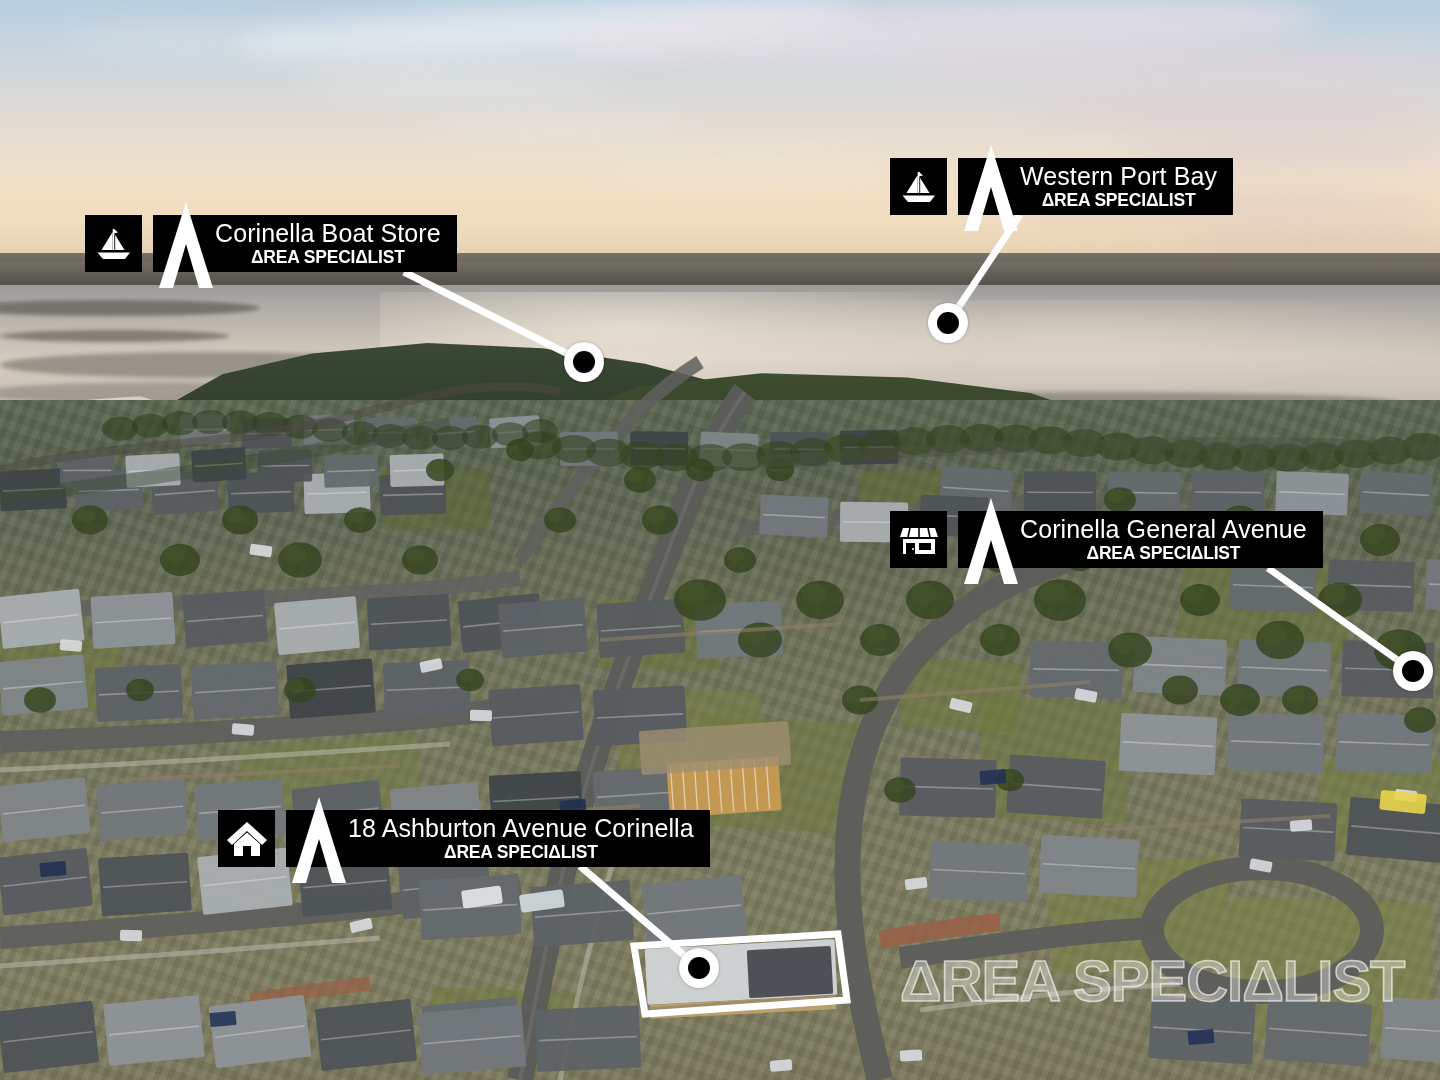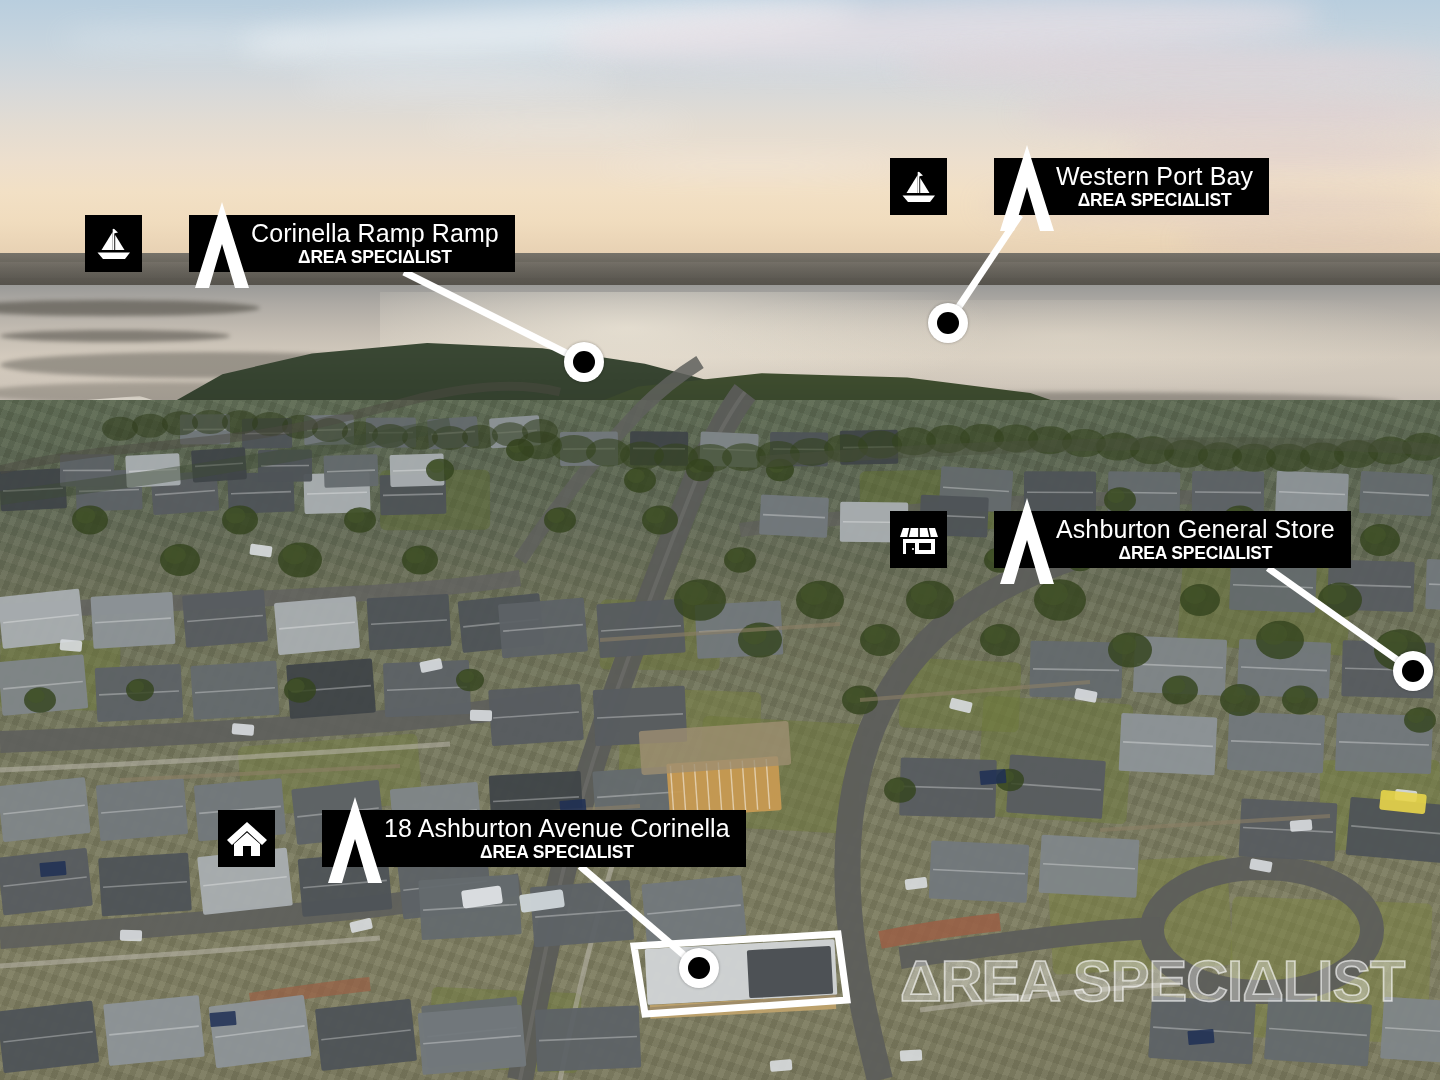--- a/index.html
+++ b/index.html
@@ -153,21 +153,21 @@
   .marker::after { content:""; width:22px; height:22px; border-radius:50%; background:#000; }
 
   .callout { position:absolute; display:flex; align-items:stretch; height:57px; }
   .callout .icon-box {
     width:57px; height:57px; background:#000;
     display:flex; align-items:center; justify-content:center; flex:none;
   }
   .callout .gap { width:11px; flex:none; }
   .callout .bar {
     background:#000; display:flex; align-items:center;
-    padding-left:62px; padding-right:16px; position:relative;margin-left:36px;
+    padding-left:62px; padding-right:16px; position:relative;
   }
   .callout .logo-a {
     position:absolute; left:2px; top:-16px; width:62px; height:92px;
     display:flex; align-items:flex-start; justify-content:center; pointer-events:none;
   }
   .callout .text-wrap { display:flex; flex-direction:column; align-items:center; justify-content:center; width:100%; }
   .callout .title {
     color:#fff; font-size:25px; line-height:1.05; letter-spacing:.1px; white-space:nowrap;
     font-weight:400;
   }
@@ -829,21 +829,21 @@
     </div>
     <div class="gap"></div>
     <div class="bar">
       <div class="logo-a">
         <svg width="62" height="92" viewBox="0 0 62 92">
           <path d="M31 3 L58 89 L44 89 L31 45 L18 89 L4 89 Z" fill="#fff"></path>
           <path d="M31 22 L43 70 L19 70 Z" fill="none"></path>
         </svg>
       </div>
       <div class="text-wrap">
-        <div class="title">Corinella Ramp Ramp</div>
+        <div class="title">Corinella Boat Store</div>
         <div class="sub">ΔREA SPECIΔLIST</div>
       </div>
     </div>
   </div>
 
   <div class="callout" style="left:890px; top:158px">
     <div class="icon-box">
       <svg width="40" height="36" viewBox="0 0 40 36">
         <path d="M19.5 3 L19.5 24" stroke="#fff" stroke-width="1.6" fill="none"></path>
         <path d="M18.6 6 L7.5 24 L18.6 24 Z" fill="#fff"></path>
@@ -878,21 +878,21 @@
       </svg>
     </div>
     <div class="gap"></div>
     <div class="bar">
       <div class="logo-a">
         <svg width="62" height="92" viewBox="0 0 62 92">
           <path d="M31 3 L58 89 L44 89 L31 45 L18 89 L4 89 Z" fill="#fff"></path>
         </svg>
       </div>
       <div class="text-wrap">
-        <div class="title">Ashburton General Store</div>
+        <div class="title">Corinella General Avenue</div>
         <div class="sub">ΔREA SPECIΔLIST</div>
       </div>
     </div>
   </div>
 
   <div class="callout" style="left:218px; top:810px">
     <div class="icon-box">
       <svg width="42" height="38" viewBox="0 0 42 38">
         <path d="M21 2 L41 20 L36 25 L21 11 L6 25 L1 20 Z" fill="#fff"></path>
         <path d="M8 24 L21 12.5 L34 24 L34 36 L25 36 L25 26 L17 26 L17 36 L8 36 Z" fill="#fff"></path>

